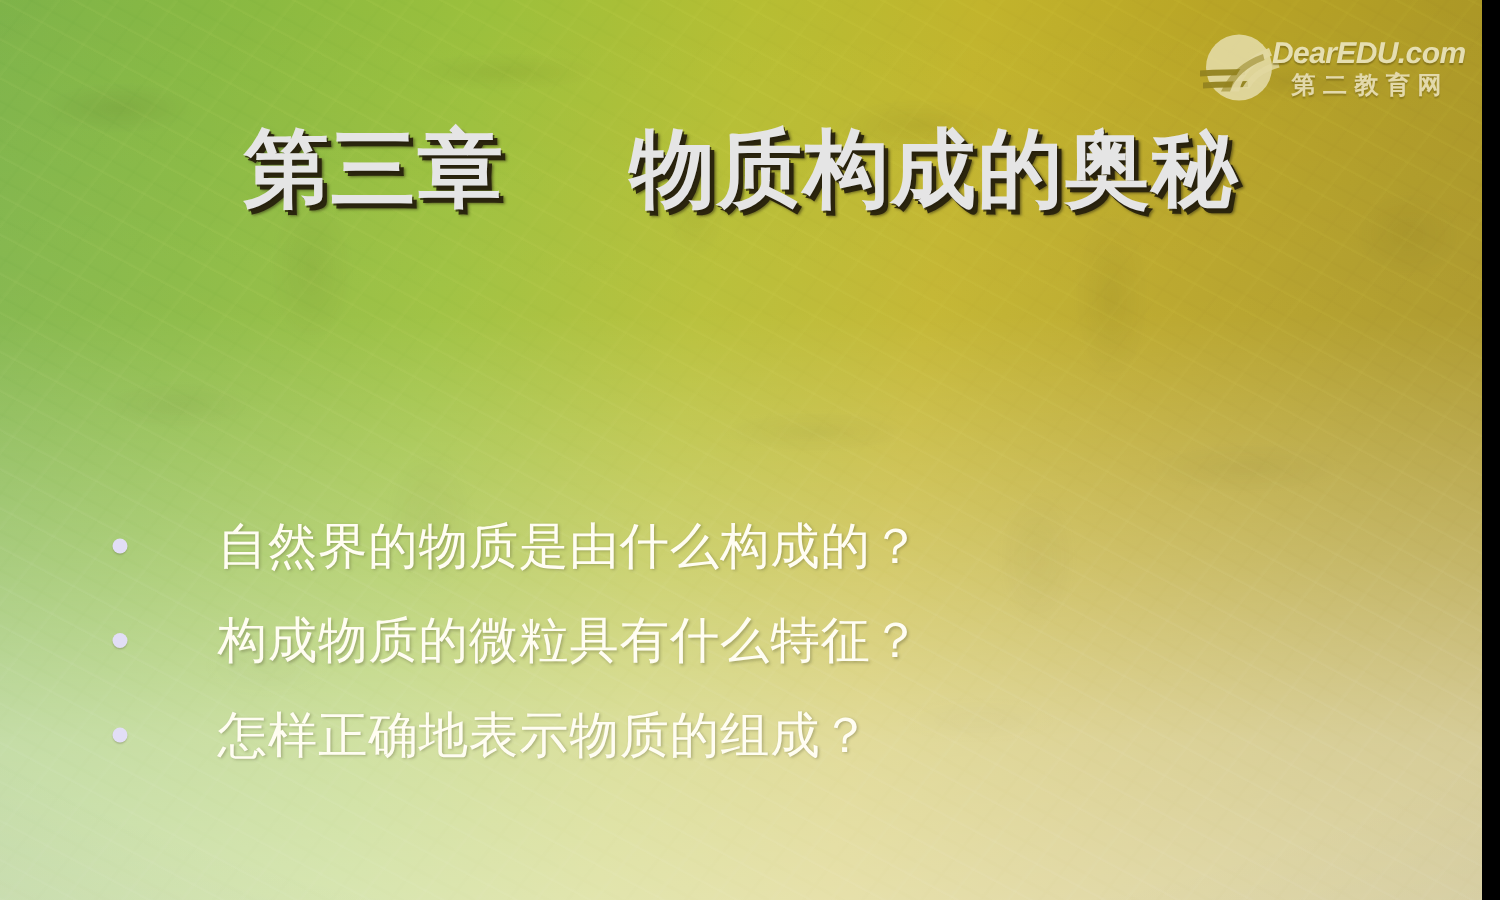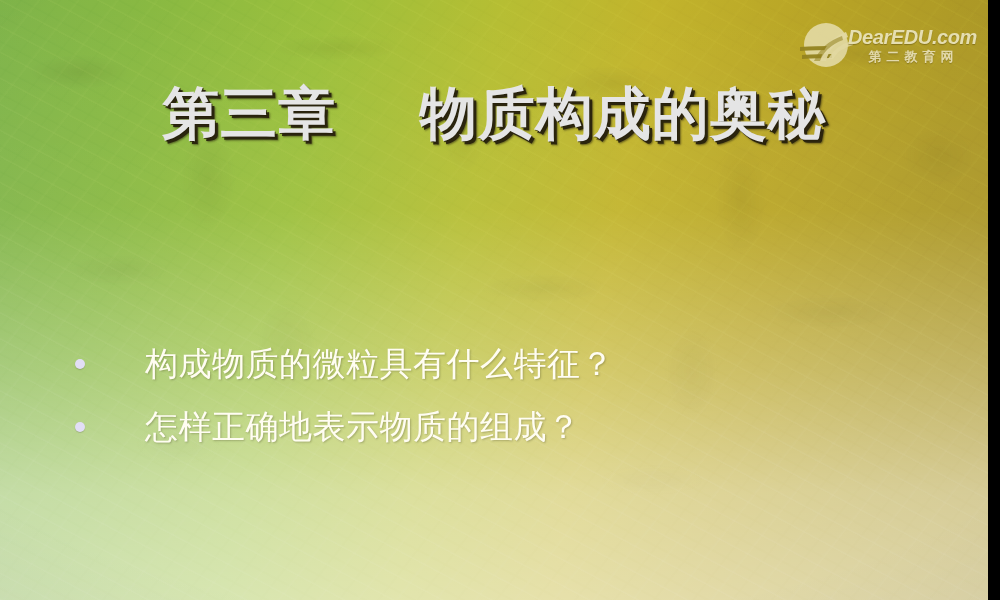--- a/index.html
+++ b/index.html
@@ -108,21 +108,21 @@
     font-style:italic;
     font-size:20px;
     letter-spacing:-0.4px;
     color:#F3EFD4;
     text-shadow:0 1px 1px rgba(80,66,10,0.55);
   }
   .logo-sub {
     margin-top:3px;
     font-family:"DejaVu Sans", sans-serif;
     font-weight:bold;
-    font-size:13px;
+    font-size:16px;
     letter-spacing:5px;
     color:#F0E9CC;
     text-shadow:0 1px 1px rgba(80,66,10,0.45);
     text-align:center;
     padding-left:2px;
   }
 
   
   .title {
     position:absolute;
@@ -220,20 +220,24 @@
       <div class="logo-sub">第二教育网</div>
     </div>
   </div>
 
   <h1 class="title">第三章    物质构成的奥秘</h1>
 
 
   <ul class="bullets">
     <li class="bullet-item">
       <span class="bullet-dot"></span>
+      <span class="bullet-text">自然界的物质是由什么构成的？</span>
+    </li>
+    <li class="bullet-item">
+      <span class="bullet-dot"></span>
       <span class="bullet-text">构成物质的微粒具有什么特征？</span>
     </li>
     <li class="bullet-item">
       <span class="bullet-dot"></span>
       <span class="bullet-text">怎样正确地表示物质的组成？</span>
     </li>
   </ul>
 
 </div>
 

